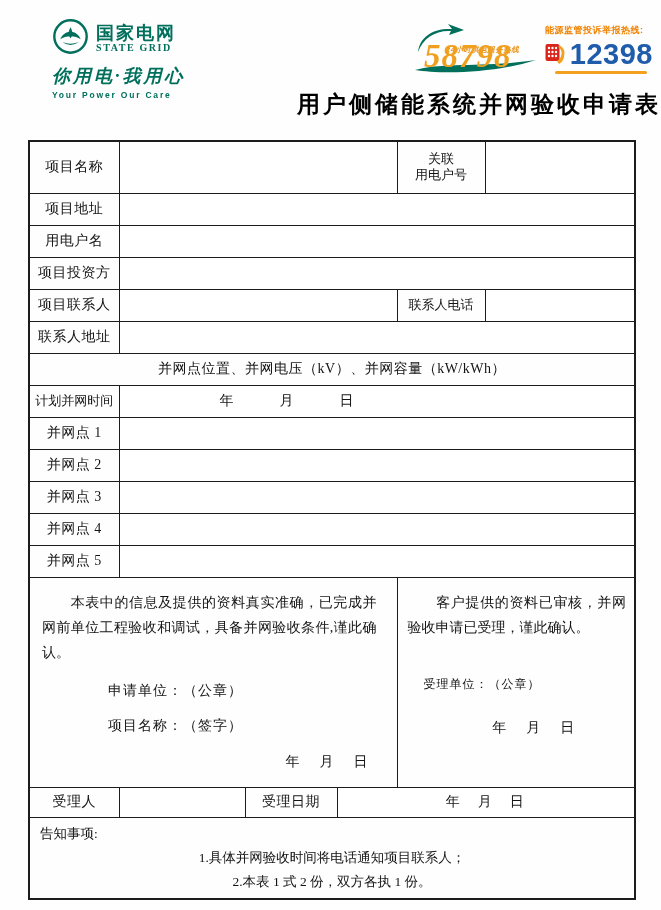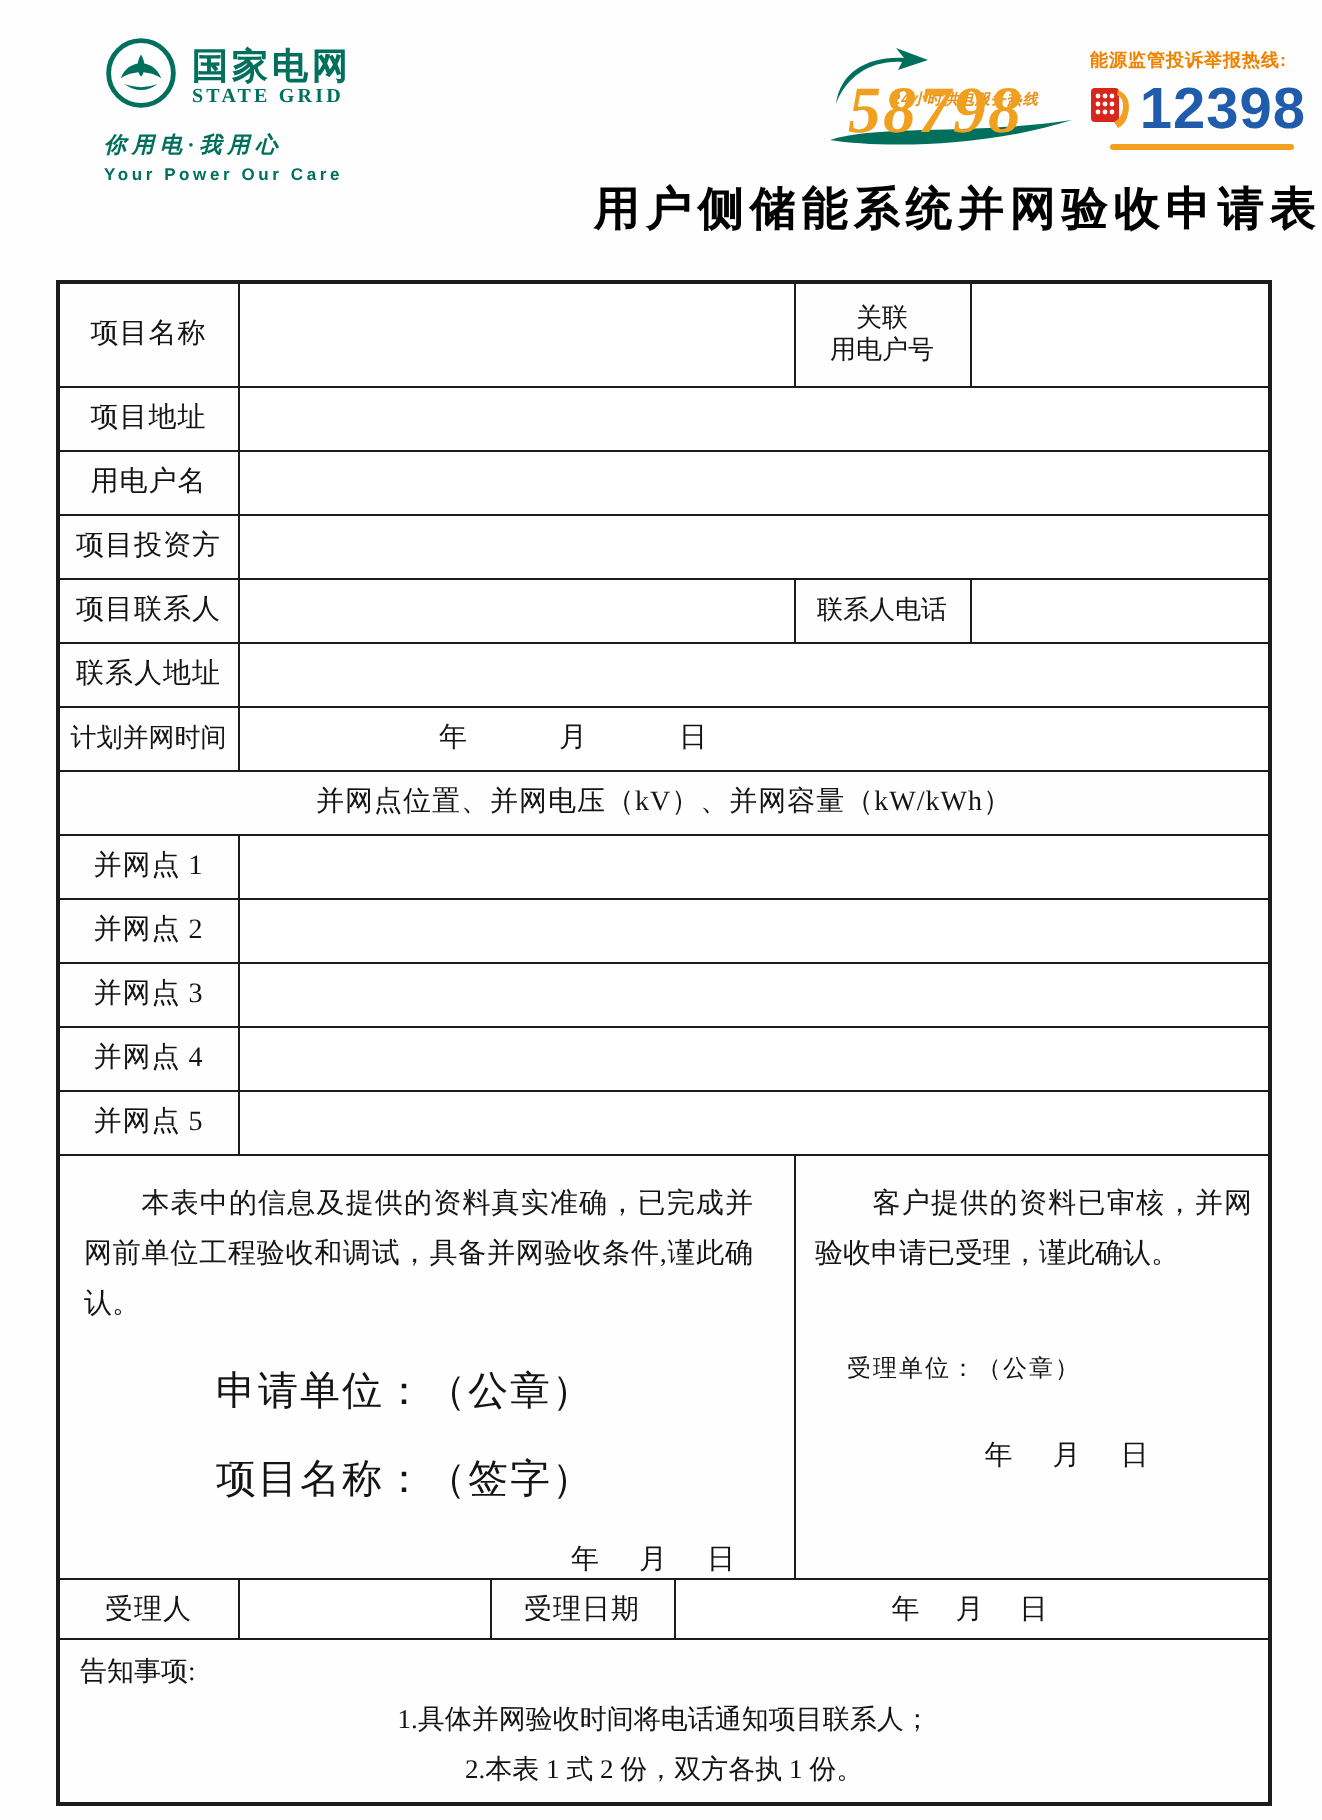--- a/index.html
+++ b/index.html
@@ -6,21 +6,21 @@
   html,body { width: 661px; height: 910px; background: #ffffff; }
   body { font-family: "Liberation Serif", "DejaVu Serif", serif; color: #141414; }
   .page { position: relative; width: 661px; height: 910px; background: #fefefe; overflow: hidden; }
 
   
   .brand { position: absolute; left: 52px; top: 18px; color: #00705c; }
   .brand-top { display: flex; align-items: center; gap: 7px; }
   .brand-names { display: flex; flex-direction: column; }
   .brand-name-cn { font-family: "Liberation Sans", sans-serif; font-weight: bold; font-size: 18px; letter-spacing: 2px; line-height: 1.05; }
   .brand-name-en { font-family: "Liberation Serif", serif; font-weight: bold; font-size: 10px; letter-spacing: 1.6px; }
-  .brand-slogan-cn { margin-top: 5px; font-size: 11px; font-weight: bold; font-style: italic; letter-spacing: 3px; }
+  .brand-slogan-cn { margin-top: 5px; font-size: 18px; font-weight: bold; font-style: italic; letter-spacing: 3px; }
   .brand-slogan-en { margin-top: 2px; font-family: "Liberation Sans", sans-serif; font-size: 8.5px; font-weight: bold; letter-spacing: 1.8px; }
 
   .h95 { position: absolute; left: 412px; top: 22px; width: 128px; height: 58px; }
   .h95 svg { position: absolute; left: 0; top: 0; }
   .h95-tag { position: absolute; left: 34px; top: 13px; color: #e8931c; font-family: "Liberation Sans", sans-serif; font-size: 7.5px; font-weight: bold; font-style: italic; letter-spacing: 0.5px; white-space: nowrap; margin-top: 10px; }
   .h95-num { position: absolute; left: 12px; top: 18px; color: #f0a01e; font-family: "Liberation Serif", serif; font-size: 33px; font-weight: bold; font-style: italic; letter-spacing: 1px; line-height: 1; }
 
   .h12 { position: absolute; left: 545px; top: 24px; width: 108px; }
   .h12-tag { color: #f08200; font-family: "Liberation Sans", sans-serif; font-weight: bold; font-size: 9px; letter-spacing: 0.5px; white-space: nowrap; }
   .h12-row { display: flex; align-items: center; margin-top: 2px; justify-content: space-between; }
@@ -39,21 +39,21 @@
   tr.h-std  td { height: 32px; }
   tr.h-decl td { height: 210px; vertical-align: top; }
   tr.h-hand td { height: 30px; }
   tr.h-note td { height: 76px; vertical-align: top; }
   .two-line { white-space: pre-line; line-height: 1.25; }
   .sec-head { text-align: center; font-size: 14px; letter-spacing: 0.5px; }
   .date-left { text-align: left; padding-left: 100px; letter-spacing: 1px; }
   .date-center { text-align: center; letter-spacing: 2px; }
 
   .decl p.dtext { text-indent: 2.05em; margin: 12px 20px 0 12px; line-height: 1.8; font-size: 14px; text-align: justify; }
-  .sign-line { margin: 17px 0 0 78px; font-size: 20px; letter-spacing: 1px; }
+  .sign-line { margin: 17px 0 0 78px; font-size: 14px; letter-spacing: 1px; }
   .date-line-l { margin: 18px 26px 0 0; text-align: right; font-size: 14px; letter-spacing: 3px; }
   .decl-r p.dtext { margin: 12px 8px 0 10px; }
   .sign-line-r { margin: 36px 16px 0 26px; font-size: 12px; letter-spacing: 1px; }
   .date-line-r { margin: 26px 0 0 0; padding-left: 38px; text-align: center; font-size: 14px; letter-spacing: 3px; }
 
   .notes-cell { padding: 4px 10px; }
   .notes-title { font-size: 13.5px; line-height: 1.8; }
   .notes-item { font-size: 13.5px; line-height: 1.8; text-align: center; }
 </style>
 </head>
@@ -156,26 +156,26 @@
       <td class="lbl-sm">联系人电话</td>
       <td class="val"></td>
     </tr>
 
     <tr class="h-std">
       <td class="lbl">联系人地址</td>
       <td class="val" colspan="5"></td>
     </tr>
 
     <tr class="h-std">
+      <td class="sec-head" colspan="6">并网点位置、并网电压（kV）、并网容量（kW/kWh）</td>
+    </tr>
+
+    <tr class="h-std">
       <td class="lbl-sm">计划并网时间</td>
       <td class="val date-left" colspan="5">年　　　月　　　日</td>
-    </tr>
-
-    <tr class="h-std">
-      <td class="sec-head" colspan="6">并网点位置、并网电压（kV）、并网容量（kW/kWh）</td>
     </tr>
 
     <tr class="h-std">
       <td class="lbl">并网点 1</td>
       <td class="val" colspan="5"></td>
     </tr>
     <tr class="h-std">
       <td class="lbl">并网点 2</td>
       <td class="val" colspan="5"></td>
     </tr>

